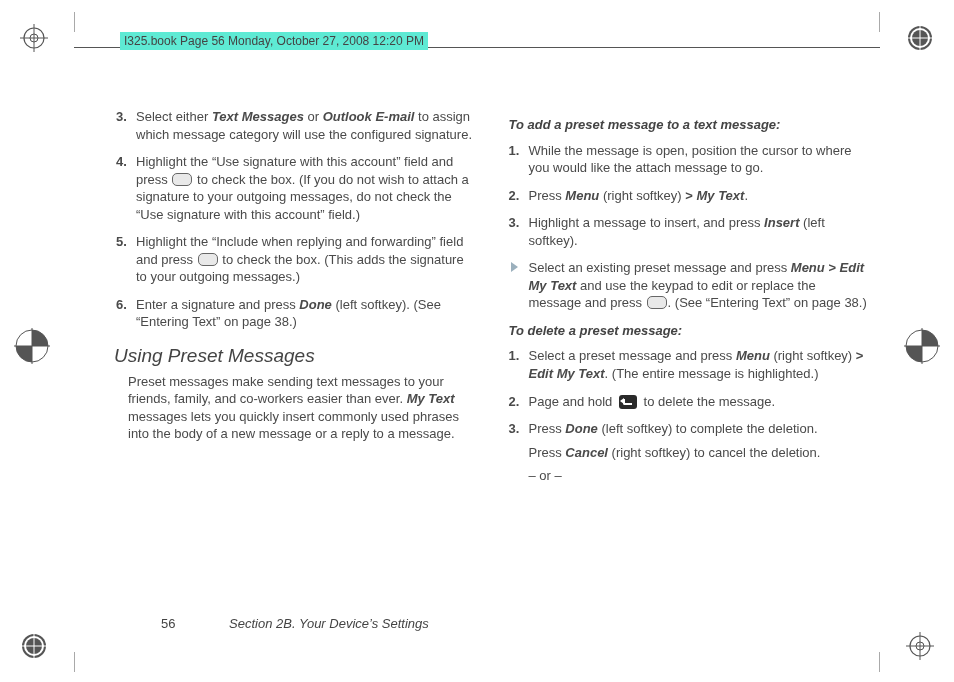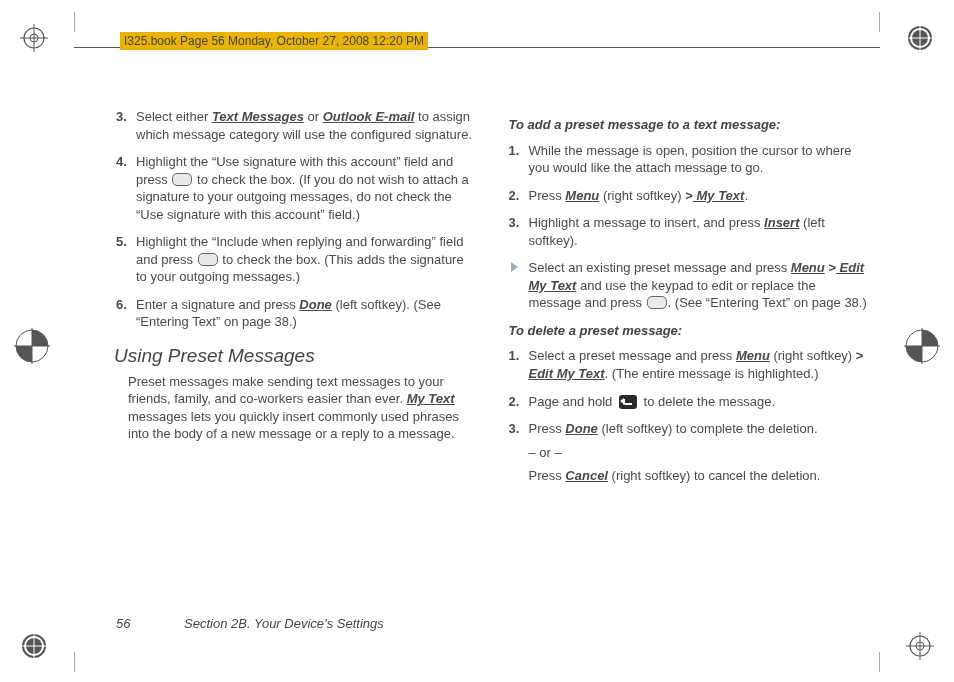--- a/index.html
+++ b/index.html
@@ -22,21 +22,21 @@
     right: 74px;
     height: 0;
     border-top: 1px solid #555;
   }
   .header-text {
     position: absolute;
     top: 32px;
     left: 120px;
     font-size: 12px;
     color: #444;
-    background: #eab308;
+    background: #5eead4;
     padding: 2px 4px;
   }
   .page {
     position: absolute;
     top: 108px;
     left: 116px;
     right: 85px;
     bottom: 70px;
     display: flex;
     gap: 32px;
@@ -66,21 +66,21 @@
   .bullet-tri {
     position: absolute;
     left: 2px;
     top: 3px;
     width: 0; height: 0;
     border-top: 5px solid transparent;
     border-bottom: 5px solid transparent;
     border-left: 7px solid #9bb0bd;
   }
   .bi { font-weight: 700; }
-  .bi-em { font-weight: 700; font-style: italic; text-decoration: underline; }
+  .bi-em { font-weight: 700; font-style: italic; }
   h2.sub {
     font-family: "Helvetica Neue", Arial, sans-serif;
     font-style: italic;
     font-weight: 400;
     font-size: 19px;
     color: #444;
     margin: 12px 0 4px -2px;
   }
   .lead-in {
     font-style: italic;
@@ -126,21 +126,21 @@
     border-bottom:3px solid transparent;
     border-right:4px solid #fff;
   }
   .footer {
     position: absolute;
     left: 116px;
     bottom: 51px;
     font-size: 13px;
     color: #444;
   }
-  .footer .pageno { font-style: italic; margin-right: 28px; }
+  .footer .pageno { margin-right: 28px; margin-left: 45px; }
   .footer .sect { font-style: italic; margin-left: 22px; }
 </style>
 </head>
 <body>
 
 <div class="crop-mark" style="left:20px;top:24px;">
   <svg width="28" height="28">
       <circle cx="14" cy="14" r="10" fill="none" stroke="#555" stroke-width="1.2"></circle>
       <line x1="14" y1="0" x2="14" y2="28" stroke="#555"></line>
       <line x1="0" y1="14" x2="28" y2="14" stroke="#555"></line>
@@ -265,24 +265,24 @@
     <p class="lead-in">To delete a preset message:</p>
     <ol class="steps">
       <li><span class="num">1.</span>
         <span>Select a preset message and press </span><span class="bi-em">Menu</span><span> (right softkey) </span><span class="bi">&gt;</span><span class="bi-em"> Edit My Text</span><span>. (The entire message is highlighted.)</span>
       </li>
       <li><span class="num">2.</span>
         <span>Page and hold </span><span class="key-back"></span><span> to delete the message.</span>
       </li>
       <li><span class="num">3.</span>
         <span>Press </span><span class="bi-em">Done</span><span> (left softkey) to complete the deletion.</span>
-        <div style="margin-top:6px;">– or –</div>
         <div style="margin-top:6px;">
           <span>Press </span><span class="bi-em">Cancel</span><span> (right softkey) to cancel the deletion.</span>
         </div>
+        <div style="margin-top:6px;">– or –</div>
       </li>
     </ol>
   </div>
 </div>
 
 <div class="footer">
   <span class="pageno">56</span>
   <span class="sect">Section 2B. Your Device’s Settings</span>
 </div>
 

